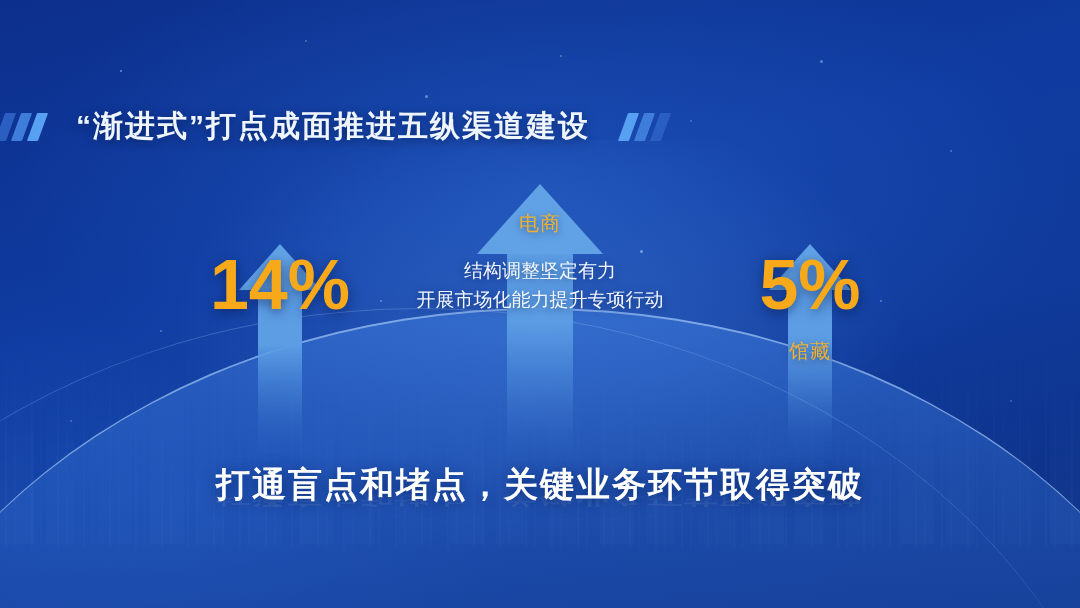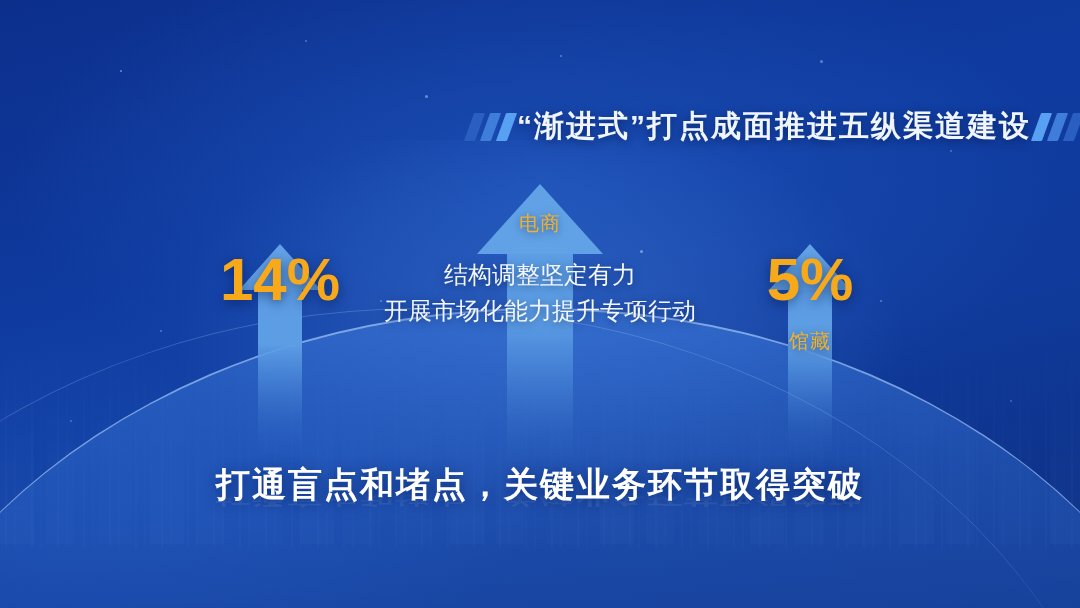--- a/index.html
+++ b/index.html
@@ -71,22 +71,22 @@
   }
   .arc-line2{
     position:absolute;left:-300px;right:-60px;bottom:-300px;height:600px;
     border-radius:50% 50% 0 0 / 100% 100% 0 0;
     border-top:1px solid rgba(170,210,255,.25);
     pointer-events:none;
   }
 
   
   .title-row{
-    position:absolute;left:0;right:1px;top:106px;
-    display:flex;align-items:center;justify-content:flex-end;gap:5px;
+    position:absolute;left:0;right:16px;top:106px;
+    display:flex;align-items:center;justify-content:flex-start;gap:33px;
   }
   .bars{display:flex;gap:5px;}
   .bars i{display:block;width:11px;height:28px;transform:skewX(-20deg);border-radius:1px;}
   .bars.left i:nth-child(1){background:#2a5ec0;}
   .bars.left i:nth-child(2){background:#3f7ddb;}
   .bars.left i:nth-child(3){background:#58a0f2;}
   .bars.right i:nth-child(1){background:#58a0f2;}
   .bars.right i:nth-child(2){background:#3f7ddb;}
   .bars.right i:nth-child(3){background:#2a5ec0;}
   .title-text{
@@ -111,32 +111,32 @@
   }
   .arrow .shaft{
     margin:0 auto;background:linear-gradient(to bottom,#5c9de4 0%,#5c9de4 30%,rgba(92,157,228,.25) 78%,rgba(92,157,228,0) 100%);
   }
   .arrow .wrap{
     -webkit-mask-image:linear-gradient(to bottom, rgba(0,0,0,1) 0%, rgba(0,0,0,1) 45%, rgba(0,0,0,.35) 82%, rgba(0,0,0,0) 100%);
     mask-image:linear-gradient(to bottom, rgba(0,0,0,1) 0%, rgba(0,0,0,1) 45%, rgba(0,0,0,.35) 82%, rgba(0,0,0,0) 100%);
   }
 
   .big-num{
-    font-size:60px;font-weight:bold;color:#f8a91a;line-height:1;
+    font-size:70px;font-weight:bold;color:#f8a91a;line-height:1;
     text-shadow:0 3px 12px rgba(0,20,70,.55);
   }
   .center-head{
     font-size:54px;font-weight:bold;color:#f8a91a;line-height:1;letter-spacing:2px;
     text-shadow:0 3px 12px rgba(0,20,70,.55);
   }
   .sub-label{
     margin-top:18px;font-size:20px;color:#f2b02b;letter-spacing:1px;
     text-shadow:0 2px 8px rgba(0,20,70,.5);
   }
-  .desc{margin-top:20px;font-size:24px;color:#f2f7ff;line-height:1.5;white-space:nowrap;
+  .desc{margin-top:20px;font-size:19px;color:#f2f7ff;line-height:1.5;white-space:nowrap;
         text-shadow:0 2px 8px rgba(0,20,70,.55);}
   .desc div{white-space:nowrap;}
 
   
   .banner{
     position:absolute;left:0;right:0;bottom:52px;text-align:center;
   }
   .banner-text{
     font-size:34px;font-weight:bold;color:#ffffff;letter-spacing:2px;
     text-shadow:0 3px 14px rgba(0,25,85,.65);

